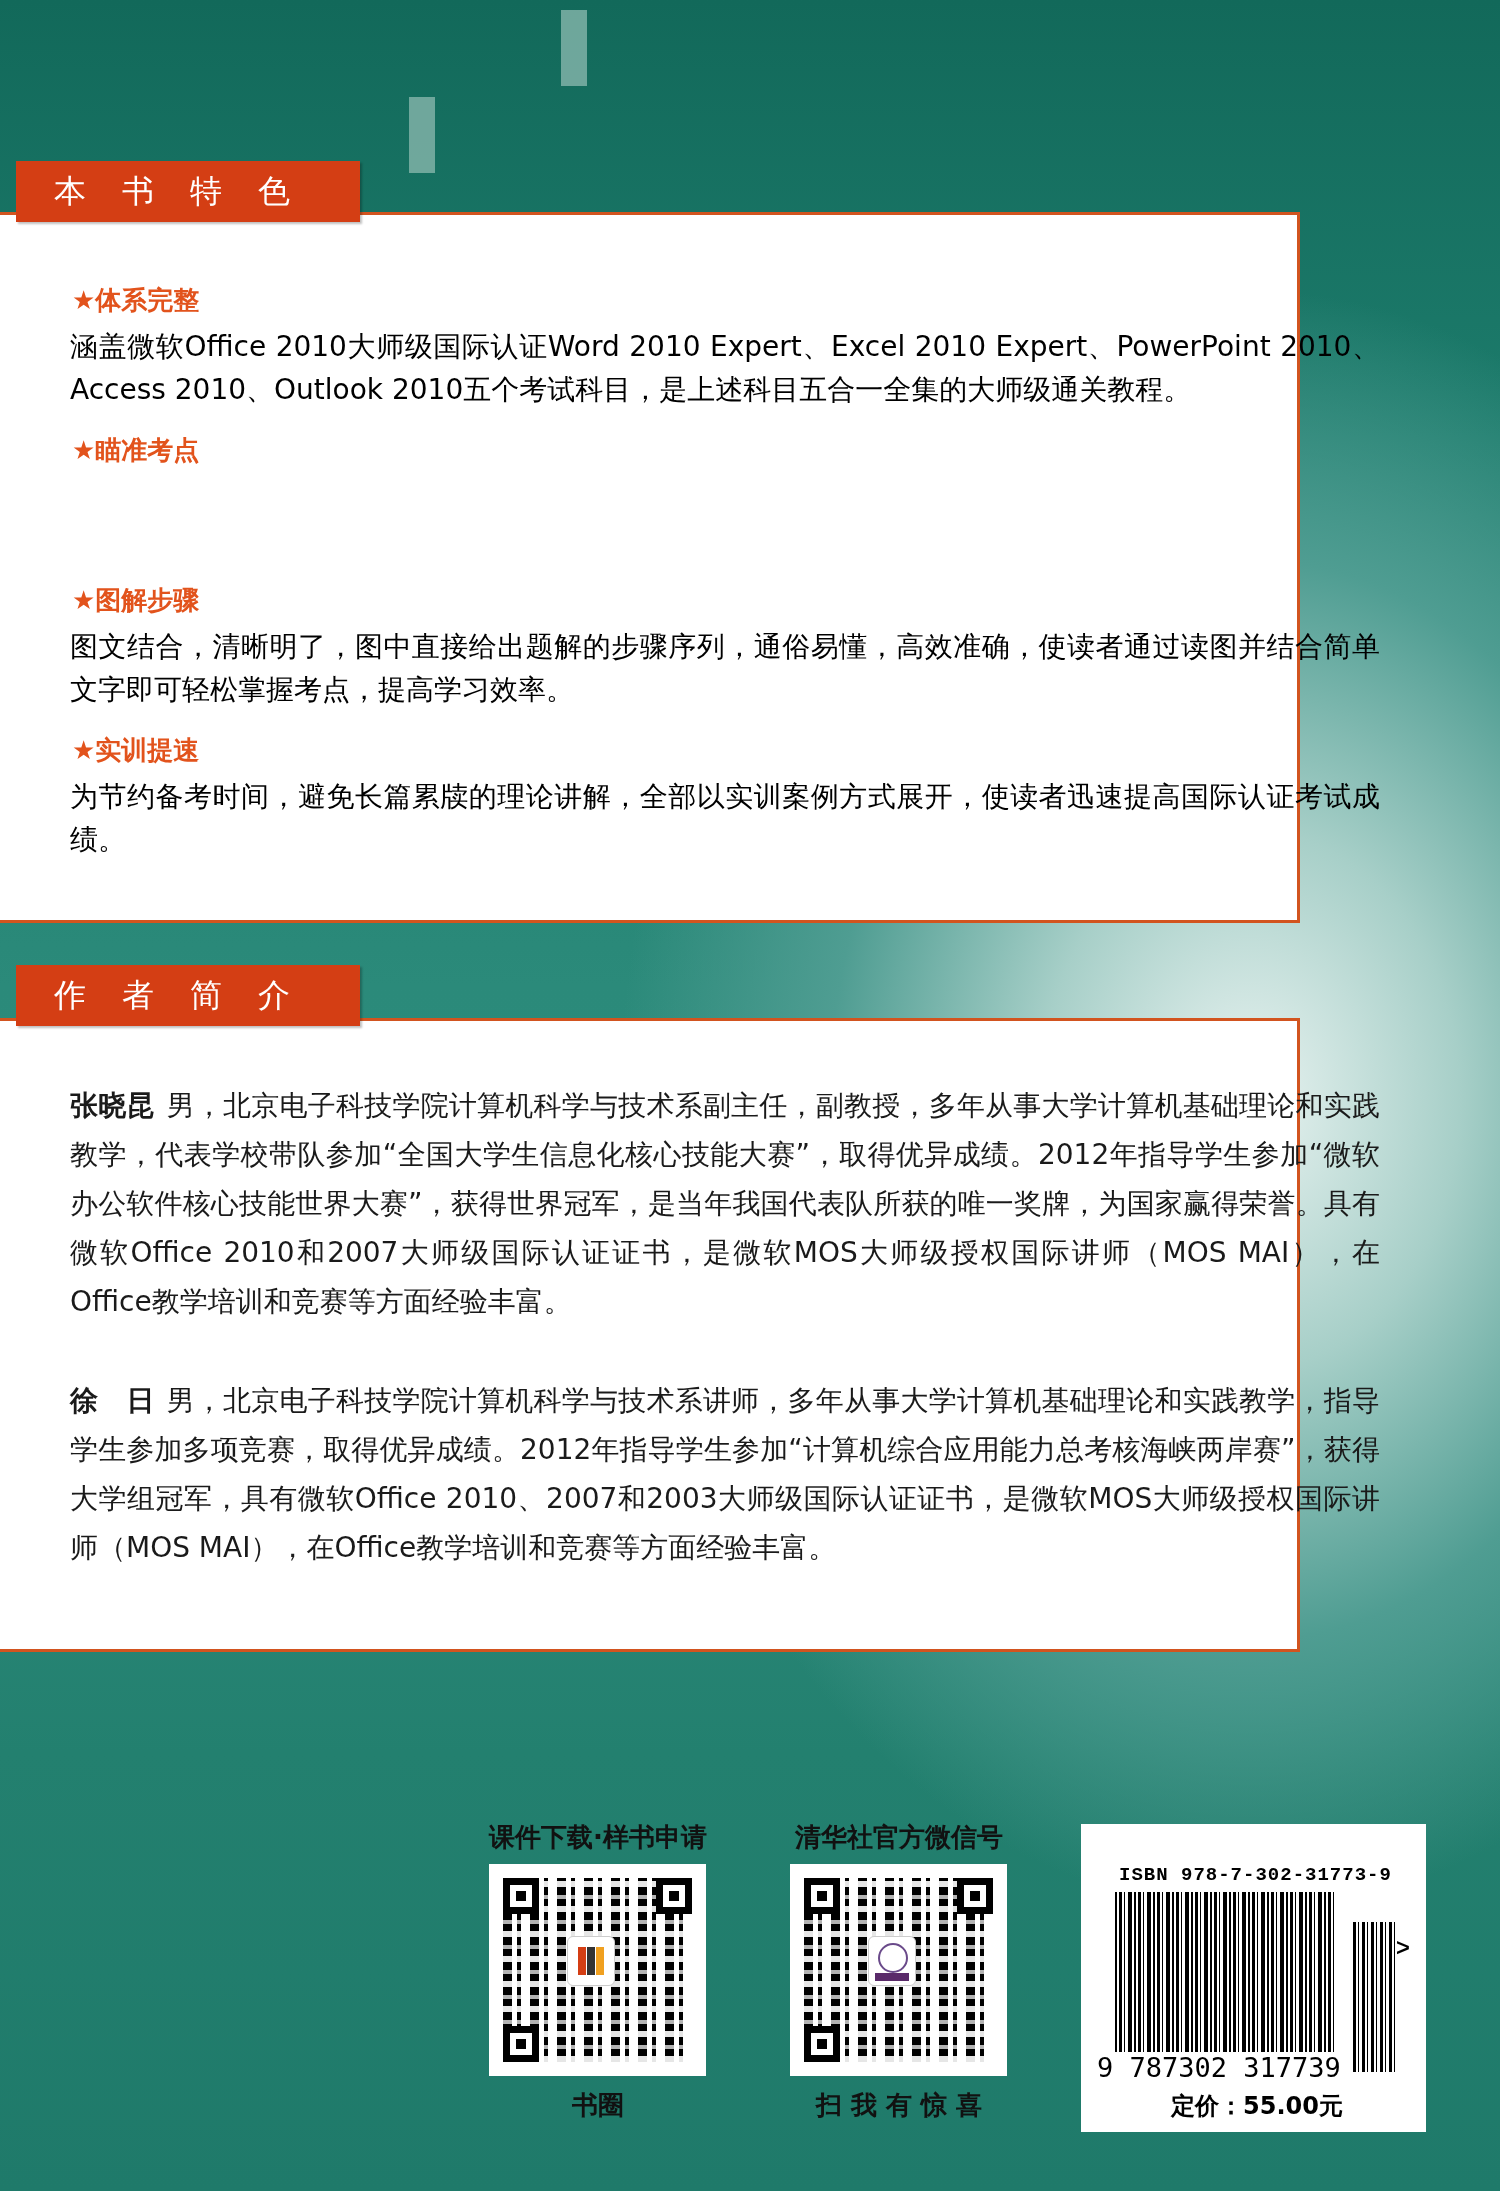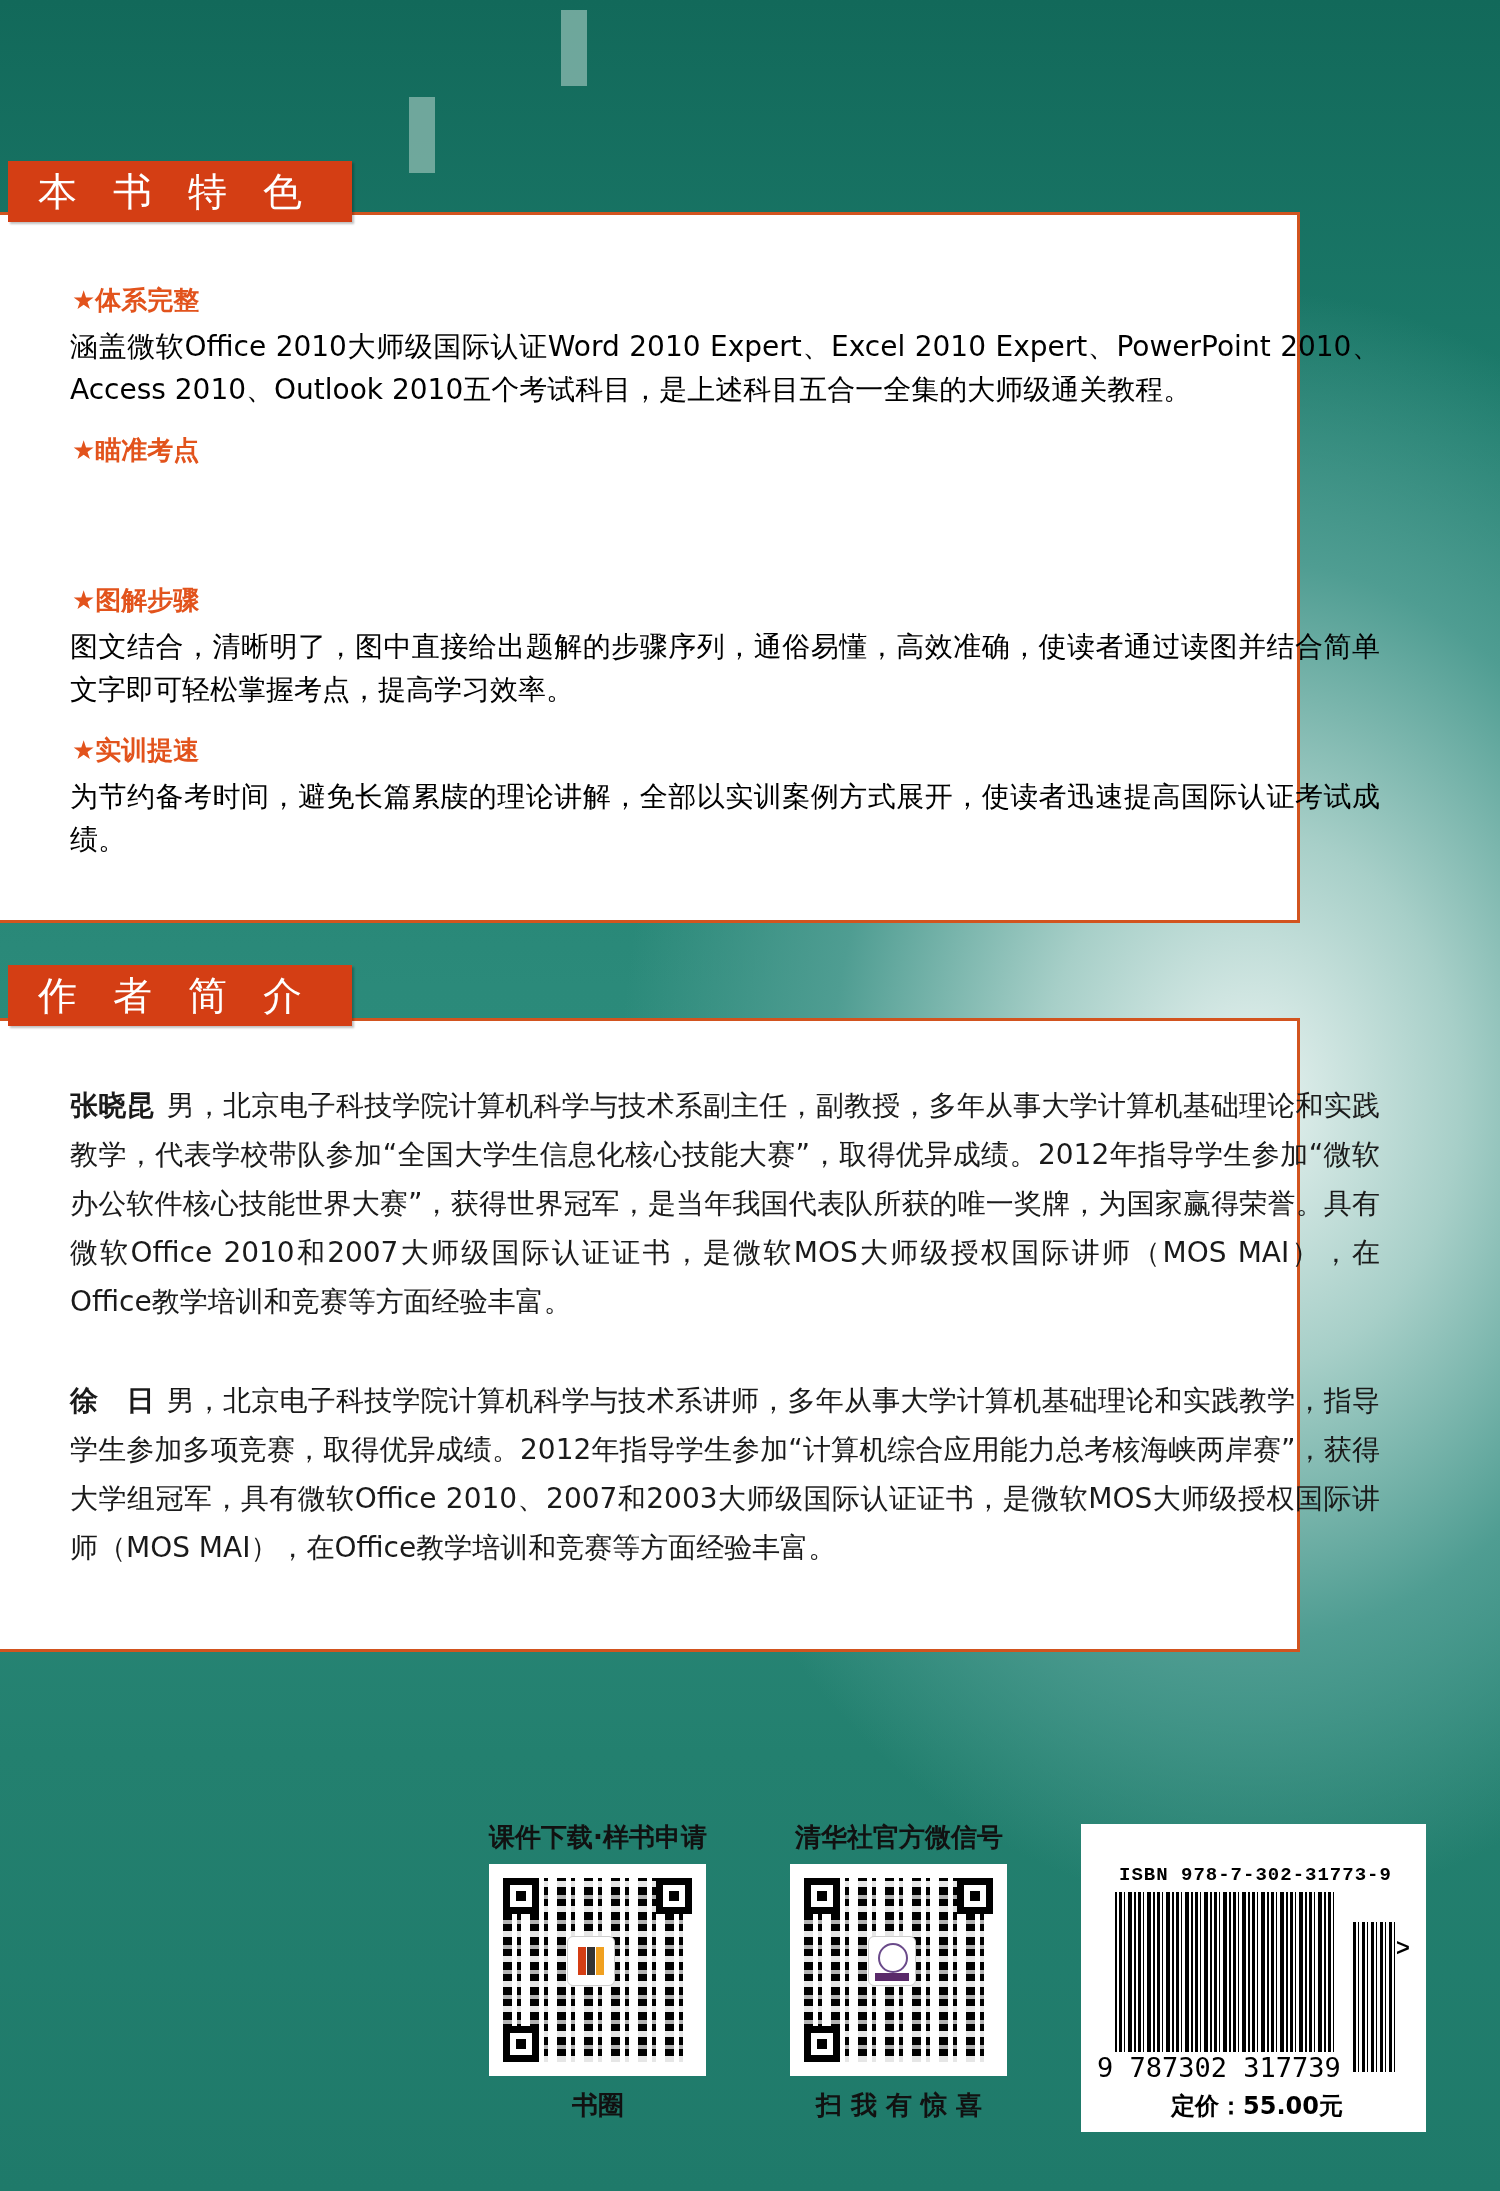--- a/index.html
+++ b/index.html
@@ -1,22 +1,22 @@
 <!DOCTYPE html>
 <html><head>
 <meta charset="utf-8">
 <style>
   html,body{margin:0;padding:0;}
   body{width:1500px;height:2191px;position:relative;overflow:hidden;
     font-family:"DejaVu Sans","Liberation Sans",sans-serif;
     background: radial-gradient(ellipse 700px 900px at 1250px 1100px, #e9f3f1 0%, #a7cfc8 30%, #4f9d92 60%, rgba(44,126,112,0) 90%),
                 linear-gradient(180deg,#12695a 0%,#1d7c6c 20%,#2b8a7a 45%,#2e8c7d 60%,#23806f 80%,#1f7a6a 100%);}
   .sq{position:absolute;background:#7fb2a7;opacity:.85;}
-  .tab{position:absolute;left:8px;width:344px;height:61px;background:#d43e14;color:#fff;
-    font-size:39px;letter-spacing:36px;line-height:61px;padding-left:30px;box-sizing:border-box;
+  .tab{position:absolute;left:16px;width:344px;height:61px;background:#d43e14;color:#fff;
+    font-size:32px;letter-spacing:36px;line-height:61px;padding-left:38px;box-sizing:border-box;
     box-shadow:2px 2px 2px rgba(0,0,0,.25);z-index:3;}
   .panel{position:absolute;left:0;width:1300px;background:#fff;box-sizing:border-box;
     border-top:3px solid #d2541f;border-right:3px solid #d2541f;border-bottom:3px solid #d2541f;z-index:2;}
   .ftitle{position:absolute;left:72px;color:#e2531c;font-weight:bold;font-size:26px;}
   .ftext{position:absolute;left:70px;width:1310px;font-size:28px;line-height:43px;color:#000000;text-align:justify;}
   .author{position:absolute;left:70px;width:1310px;font-size:28px;line-height:49px;color:#1a1a1a;text-align:justify;}
   .author b{font-weight:bold;margin-right:12px;}
   .qrlabel{position:absolute;font-size:26px;font-weight:bold;color:#111;text-align:center;width:240px;}
   .qrbox{position:absolute;width:217px;height:212px;background:#fff;}
   .qr{position:absolute;left:14px;top:14px;width:189px;height:184px;

